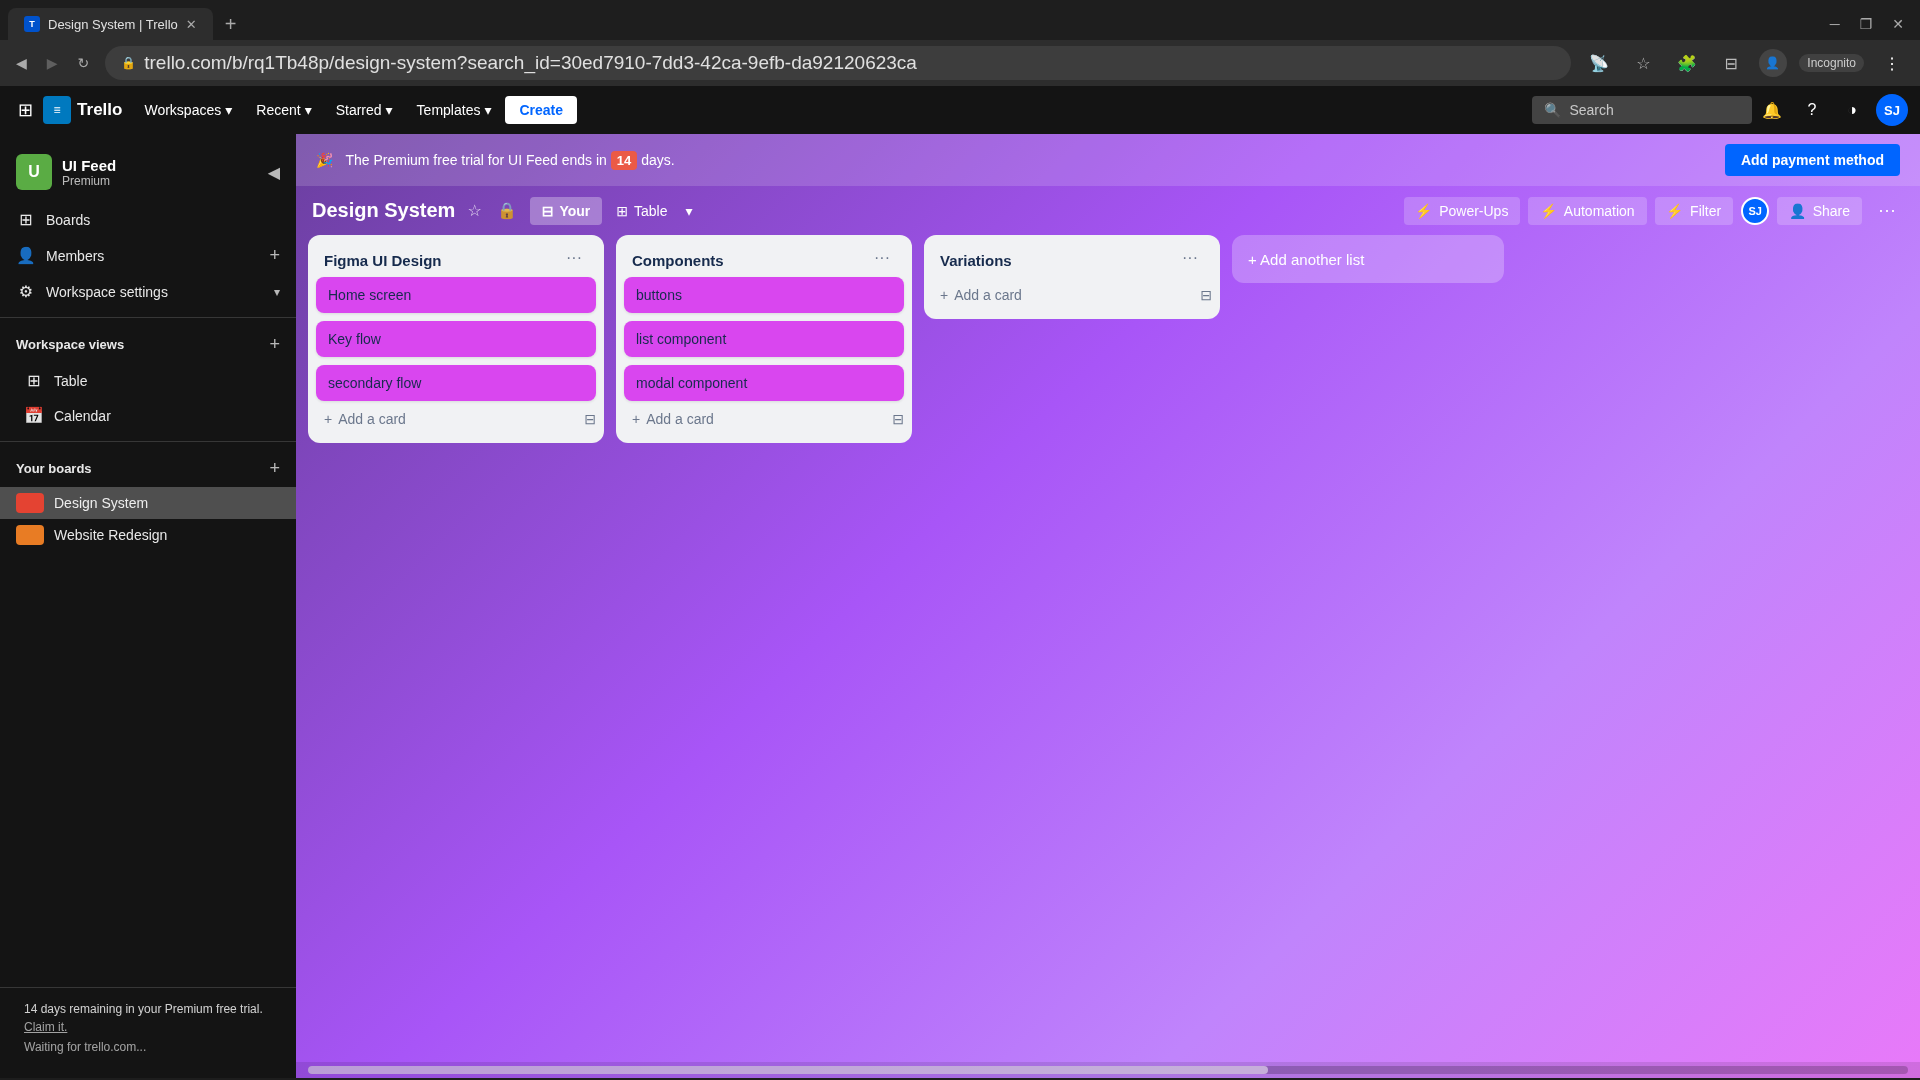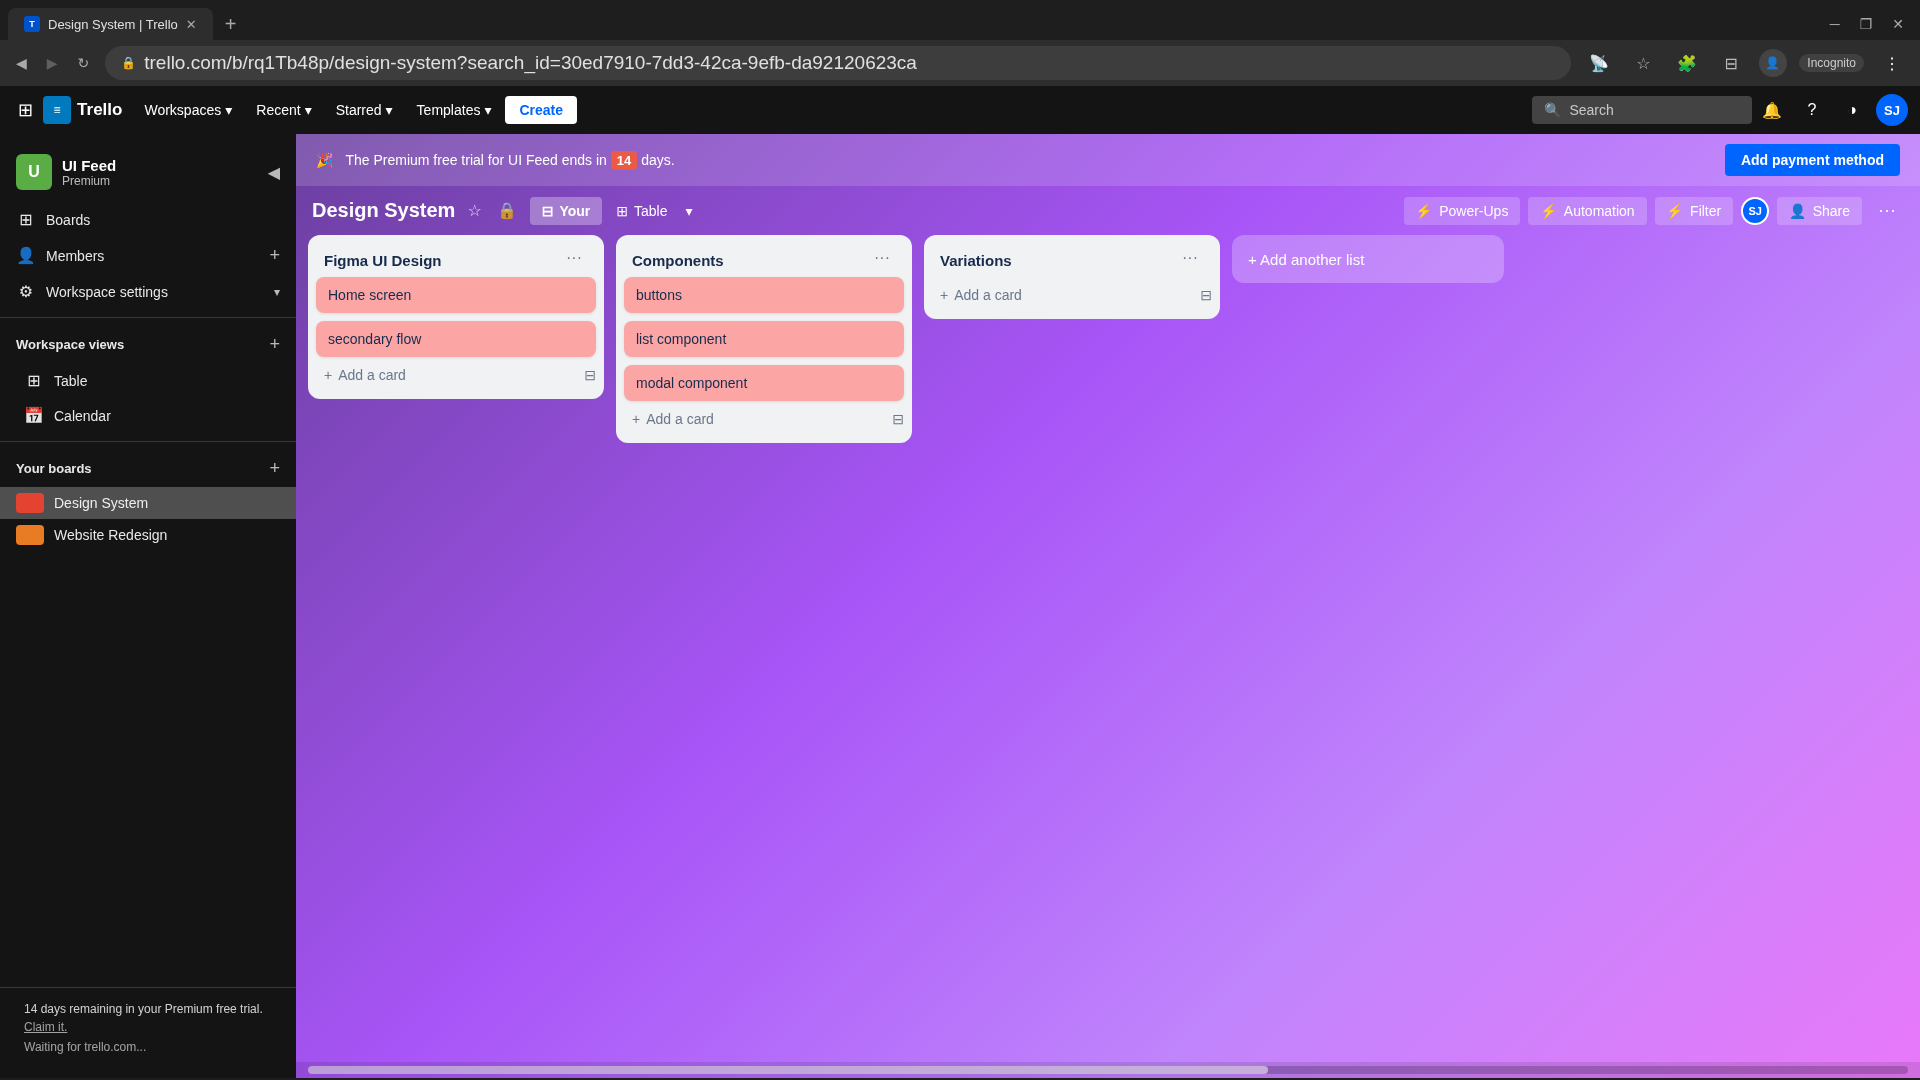--- a/index.html
+++ b/index.html
@@ -85,21 +85,21 @@
 
     
     .lists-container { display: flex; padding: 0 12px 12px; gap: 12px; align-items: flex-start; overflow-x: auto; flex: 1; }
 
     
     .list { background: #f1f2f4; border-radius: 12px; width: 296px; flex-shrink: 0; display: flex; flex-direction: column; max-height: calc(100% - 20px); }
     .list-header { display: flex; align-items: flex-end; padding: 12px 16px 8px; }
     .list-title { font-weight: bold; font-size: 15px; color: #172b4d; flex: 1; }
     .list-menu-btn { color: #6b778c; cursor: pointer; padding: 2px 6px; border-radius: 4px; font-size: 16px; }
     .cards-container { padding: 0 8px; display: flex; flex-direction: column; gap: 8px; }
-    .card { background: #fca5a5; border-radius: 8px; padding: 10px 12px; cursor: pointer; box-shadow: 0 1px 3px rgba(0,0,0,0.1); font-size: 14px; color: #172b4d; }
+    .card { background: #d946ef; border-radius: 8px; padding: 10px 12px; cursor: pointer; box-shadow: 0 1px 3px rgba(0,0,0,0.1); font-size: 14px; color: #172b4d; }
     .add-card-row { display: flex; align-items: center; justify-content: space-between; padding: 4px 8px 10px; }
     .add-card-left { display: flex; align-items: center; gap: 6px; color: #6b778c; cursor: pointer; font-size: 14px; padding: 6px 8px; border-radius: 6px; }
     .template-icon { color: #6b778c; cursor: pointer; }
 
     
     .add-list-btn { background: rgba(255,255,255,0.25); border-radius: 12px; width: 272px; flex-shrink: 0; padding: 12px 16px; cursor: pointer; color: white; font-size: 15px; display: flex; align-items: center; gap: 8px; height: 48px; }
 
     
     .lists-container::-webkit-scrollbar { height: 8px; }
     .lists-container::-webkit-scrollbar-track { background: rgba(0,0,0,0.1); border-radius: 4px; }
@@ -295,20 +295,21 @@
 
       <div class="lists-container">
 
         <div class="list">
           <div class="list-header">
             <span class="list-title">Figma UI Design</span>
             <span class="list-menu-btn">···</span>
           </div>
           <div class="cards-container">
             <div class="card">Home screen</div>
+            <div class="card">Key flow</div>
             <div class="card">secondary flow</div>
           </div>
           <div class="add-card-row">
             <div class="add-card-left">
               <span>+</span>
               <span>Add a card</span>
             </div>
             <span class="template-icon">⊟</span>
           </div>
         </div>

